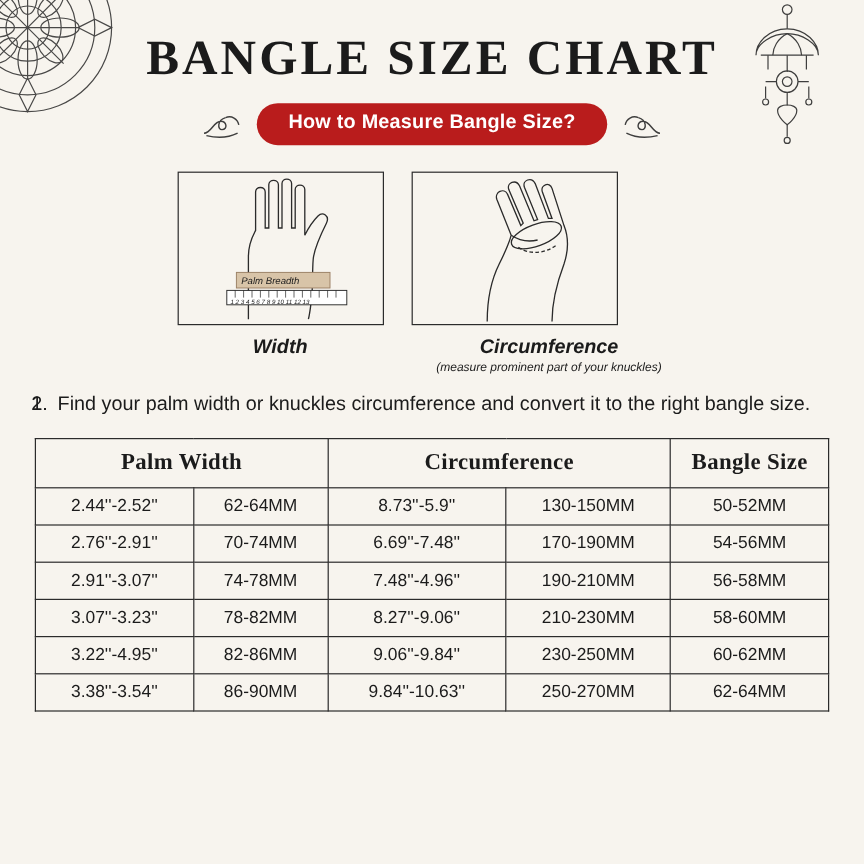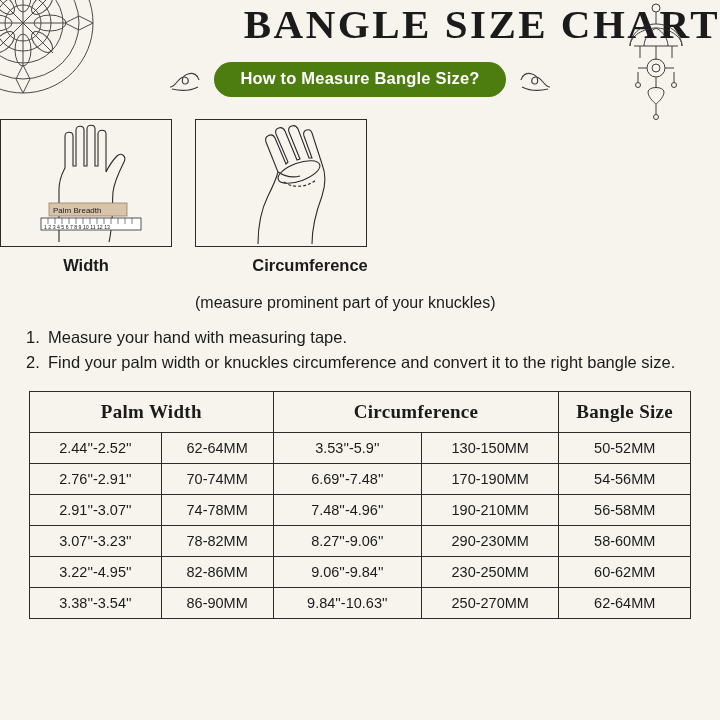--- a/index.html
+++ b/index.html
@@ -37,57 +37,60 @@
     top: 2px;
     right: 18px;
     width: 92px;
     height: 118px;
     opacity: .9;
     pointer-events: none;
   }
 
   
   .title {
-    text-align: right;
+    text-align: center;
     font-family: "Liberation Serif", serif;
     font-weight: bold;
     font-size: 41px;
     letter-spacing: 2.5px;
+    padding-top: 24px;
     margin: 0;
   }
 
   
   .pill-row {
     display: flex;
     align-items: center;
     justify-content: center;
     gap: 12px;
     margin-top: 14px;
   }
   .pill {
-    background: #4d7c0f;
+    background: #b91c1c;
     color: #ffffff;
     border-radius: 22px;
     padding: 7px 26px 9px;
     font-size: 16.5px;
     font-weight: bold;
     font-family: "Liberation Sans", sans-serif;
     letter-spacing: .2px;
   }
   .flourish {
     width: 34px;
     height: 26px;
     opacity: .9;
   }
 
   
   .illus-row {
     display: flex;
+    justify-content: center;
     gap: 23px;
     margin-top: 22px;
+    font-style: italic;
   }
   .illus-col {
     width: 172px;
     text-align: center;
   }
   .illus-box {
     width: 172px;
     height: 128px;
     border: 1px solid #2b2b2b;
     background: #f7f4ee;
@@ -95,22 +98,22 @@
     position: relative;
     overflow: hidden;
   }
   .illus-caption {
     font-size: 16.5px;
     font-weight: bold;
     margin-top: 9px;
     font-family: "Liberation Sans", sans-serif;
   }
   .illus-sub {
-    font-size: 16px;
-    margin-top: 19px;
+    font-size: 10px;
+    margin-top: 2px;
     white-space: nowrap;
   }
   .col-wide { width: 230px; }
 
   
   .steps {
     margin: 14px 0 0 0;
     padding: 0 26px 0 26px;
     list-style: none;
     font-size: 16.5px;
@@ -280,41 +283,40 @@
       </div>
       <div class="illus-caption">Circumference</div>
       <div class="illus-sub">(measure prominent part of your knuckles)</div>
     </div>
 
   </div>
 
   <ul class="steps">
     <li>
       <span class="num">1.</span>
-      <span>Measure your hand with measuring tape.</span>
     </li>
     <li>
       <span class="num">2.</span>
       <span>Find your palm width or knuckles circumference and convert it to the right bangle size.</span>
     </li>
   </ul>
 
   <table class="size-table">
     <thead>
       <tr>
         <th class="c0" colspan="2">Palm Width</th>
         <th class="c2" colspan="2">Circumference</th>
         <th class="c4">Bangle Size</th>
       </tr>
     </thead>
     <tbody>
       <tr>
         <td class="c0">2.44''-2.52''</td>
         <td class="c1">62-64MM</td>
-        <td class="c2">3.53''-5.9''</td>
+        <td class="c2">8.73''-5.9''</td>
         <td class="c3">130-150MM</td>
         <td class="c4">50-52MM</td>
       </tr>
       <tr>
         <td class="c0">2.76''-2.91''</td>
         <td class="c1">70-74MM</td>
         <td class="c2">6.69''-7.48''</td>
         <td class="c3">170-190MM</td>
         <td class="c4">54-56MM</td>
       </tr>
@@ -322,21 +324,21 @@
         <td class="c0">2.91''-3.07''</td>
         <td class="c1">74-78MM</td>
         <td class="c2">7.48''-4.96''</td>
         <td class="c3">190-210MM</td>
         <td class="c4">56-58MM</td>
       </tr>
       <tr>
         <td class="c0">3.07''-3.23''</td>
         <td class="c1">78-82MM</td>
         <td class="c2">8.27''-9.06''</td>
-        <td class="c3">290-230MM</td>
+        <td class="c3">210-230MM</td>
         <td class="c4">58-60MM</td>
       </tr>
       <tr>
         <td class="c0">3.22''-4.95''</td>
         <td class="c1">82-86MM</td>
         <td class="c2">9.06''-9.84''</td>
         <td class="c3">230-250MM</td>
         <td class="c4">60-62MM</td>
       </tr>
       <tr>

